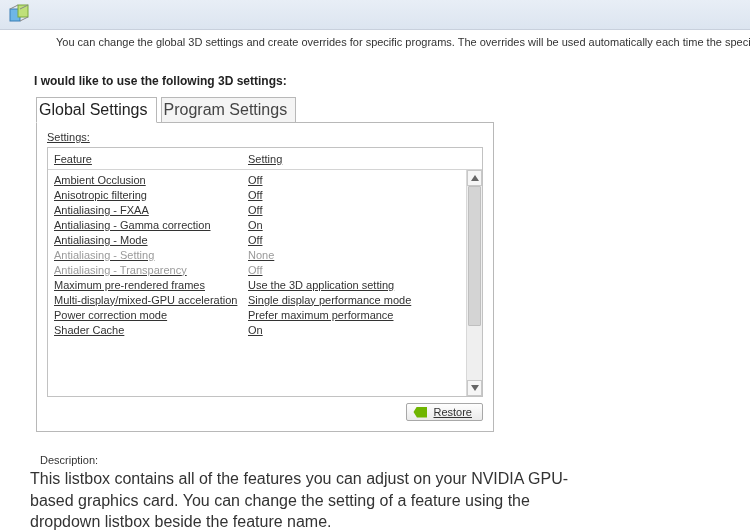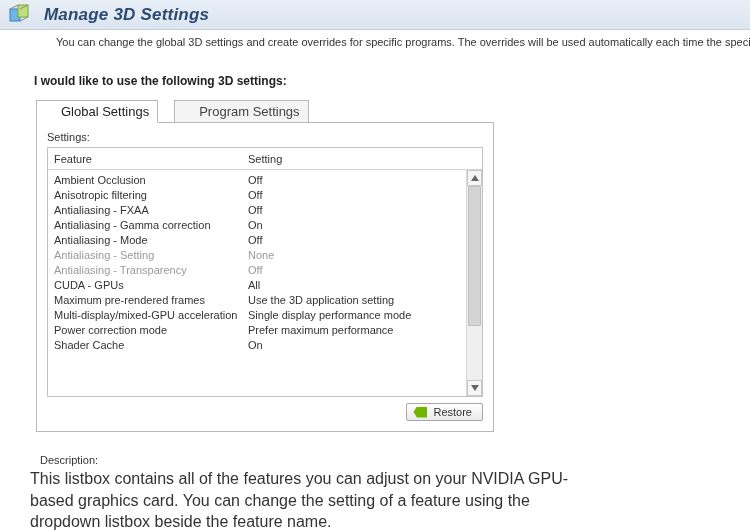--- a/index.html
+++ b/index.html
@@ -54,39 +54,40 @@
     display: flex;
     align-items: flex-end;
     height: 22px;
     position: relative;
     z-index: 2;
   }
   .tab {
     border: 1px solid #b8b8b8;
     border-bottom: none;
     background: #f4f4f4;
-    font-size: 13px;
-    padding: 3px 8px 3px 24px;
+    font-size: 16px;
+    padding: 3px 8px 3px 2px;
     color: #444;
-    margin-right: 16px;
+    margin-right: 4px;
     cursor: pointer;
     position: relative;
   }
   .tab.active {
     background: #fff;
     border-bottom: 1px solid #fff;
     margin-bottom: -1px;
     color: #222;
   }
   .tab-panel {
     border: 1px solid #b8b8b8;
     background: #fff;
     padding: 8px 10px 10px 10px;
     position: relative;
     z-index: 1;
+    text-decoration: underline;
   }
   .settings-label {
     font-size: 11px;
     color: #333;
     margin-bottom: 4px;
   }
   .grid-wrap {
     border: 1px solid #c2c2c2;
     width: 436px;
     position: relative;
@@ -182,21 +183,20 @@
 <div class="header-bar">
   <div class="header-icon">
     <svg width="26" height="24" viewBox="0 0 26 24">
       <rect x="2" y="6" width="10" height="12" fill="#6eb6e6" stroke="#3a7fb5"></rect>
       <rect x="10" y="2" width="10" height="12" fill="#bfe07a" stroke="#7aa83a"></rect>
       <line x1="2" y1="6" x2="10" y2="2" stroke="#888"></line>
       <line x1="12" y1="6" x2="20" y2="2" stroke="#888"></line>
       <line x1="12" y1="18" x2="20" y2="14" stroke="#888"></line>
     </svg>
   </div>
-  <div class="header-title">Manage 3D Settings</div>
 </div>
 
 <div class="intro">You can change the global 3D settings and create overrides for specific programs. The overrides will be used automatically each time the specified programs are launched.</div>
 
 <div class="prompt">I would like to use the following 3D settings:</div>
 
 <div class="tabs-wrap">
   <div class="tabstrip">
     <div class="tab active">Global Settings</div>
     <div class="tab">Program Settings</div>
@@ -231,24 +231,20 @@
               <div class="cell-f">Antialiasing - Mode</div>
               <div class="cell-s">Off</div>
             </div>
             <div class="row disabled">
               <div class="cell-f">Antialiasing - Setting</div>
               <div class="cell-s">None</div>
             </div>
             <div class="row disabled">
               <div class="cell-f">Antialiasing - Transparency</div>
               <div class="cell-s">Off</div>
-            </div>
-            <div class="row">
-              <div class="cell-f">CUDA - GPUs</div>
-              <div class="cell-s">All</div>
             </div>
             <div class="row">
               <div class="cell-f">Maximum pre-rendered frames</div>
               <div class="cell-s">Use the 3D application setting</div>
             </div>
             <div class="row">
               <div class="cell-f">Multi-display/mixed-GPU acceleration</div>
               <div class="cell-s">Single display performance mode</div>
             </div>
             <div class="row">

